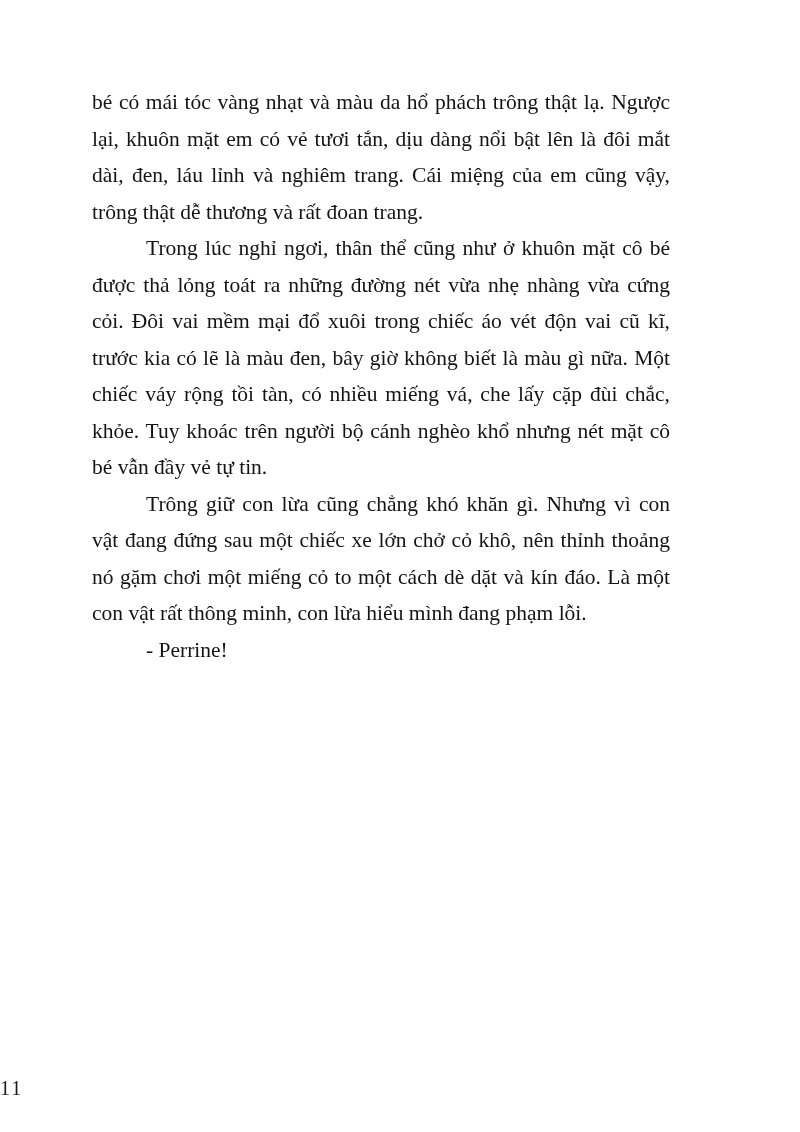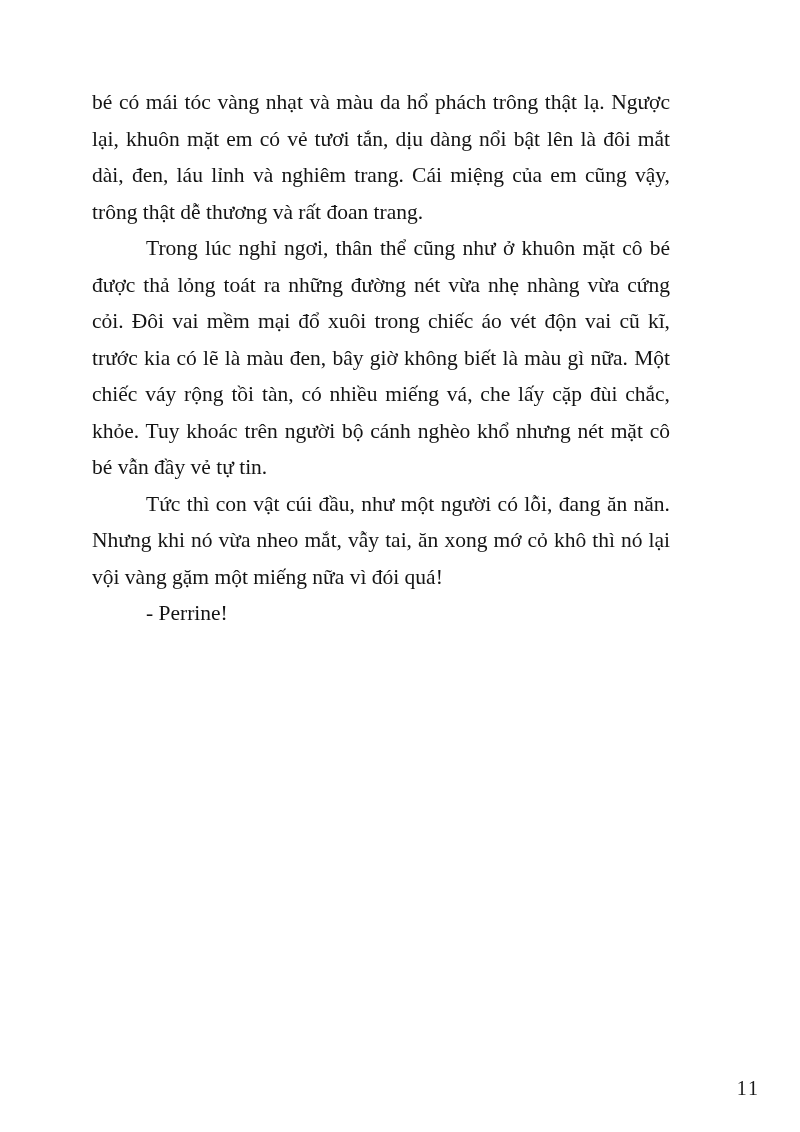--- a/index.html
+++ b/index.html
@@ -30,35 +30,35 @@
     text-justify: inter-word;
   }
   .page-text p.indent {
     text-indent: 54px;
   }
   .page-footer {
     position: absolute;
     left: 0;
     bottom: 32px;
     width: 100%;
-    text-align: right;
+    text-align: left;
     font-family: Liberation Serif, serif;
   }
   .page-number {
     font-size: 20px;
     letter-spacing: 2px;
     color: #1a1a1a;
   }
 </style>
 </head>
 <body>
 
 <div class="book-page">
   <div class="page-text">
     <p>bé có mái tóc vàng nhạt và màu da hổ phách trông thật lạ. Ngược lại, khuôn mặt em có vẻ tươi tắn, dịu dàng nổi bật lên là đôi mắt dài, đen, láu lỉnh và nghiêm trang. Cái miệng của em cũng vậy, trông thật dễ thương và rất đoan trang.</p>
     <p class="indent">Trong lúc nghỉ ngơi, thân thể cũng như ở khuôn mặt cô bé được thả lỏng toát ra những đường nét vừa nhẹ nhàng vừa cứng cỏi. Đôi vai mềm mại đổ xuôi trong chiếc áo vét độn vai cũ kĩ, trước kia có lẽ là màu đen, bây giờ không biết là màu gì nữa. Một chiếc váy rộng tồi tàn, có nhiều miếng vá, che lấy cặp đùi chắc, khỏe. Tuy khoác trên người bộ cánh nghèo khổ nhưng nét mặt cô bé vẫn đầy vẻ tự tin.</p>
-    <p class="indent">Tức thì con vật cúi đầu, như một người có lỗi, đang ăn năn. Nhưng khi nó vừa nheo mắt, vẫy tai, ăn xong mớ cỏ khô thì nó lại vội vàng gặm một miếng nữa vì đói quá!</p>
+    <p class="indent">Trông giữ con lừa cũng chẳng khó khăn gì. Nhưng vì con vật đang đứng sau một chiếc xe lớn chở cỏ khô, nên thỉnh thoảng nó gặm chơi một miếng cỏ to một cách dè dặt và kín đáo. Là một con vật rất thông minh, con lừa hiểu mình đang phạm lỗi.</p>
     <p class="indent">- Perrine!</p>
   </div>
   <div class="page-footer">
     <span class="page-number">11</span>
   </div>
 </div>
 
 </body></html>

